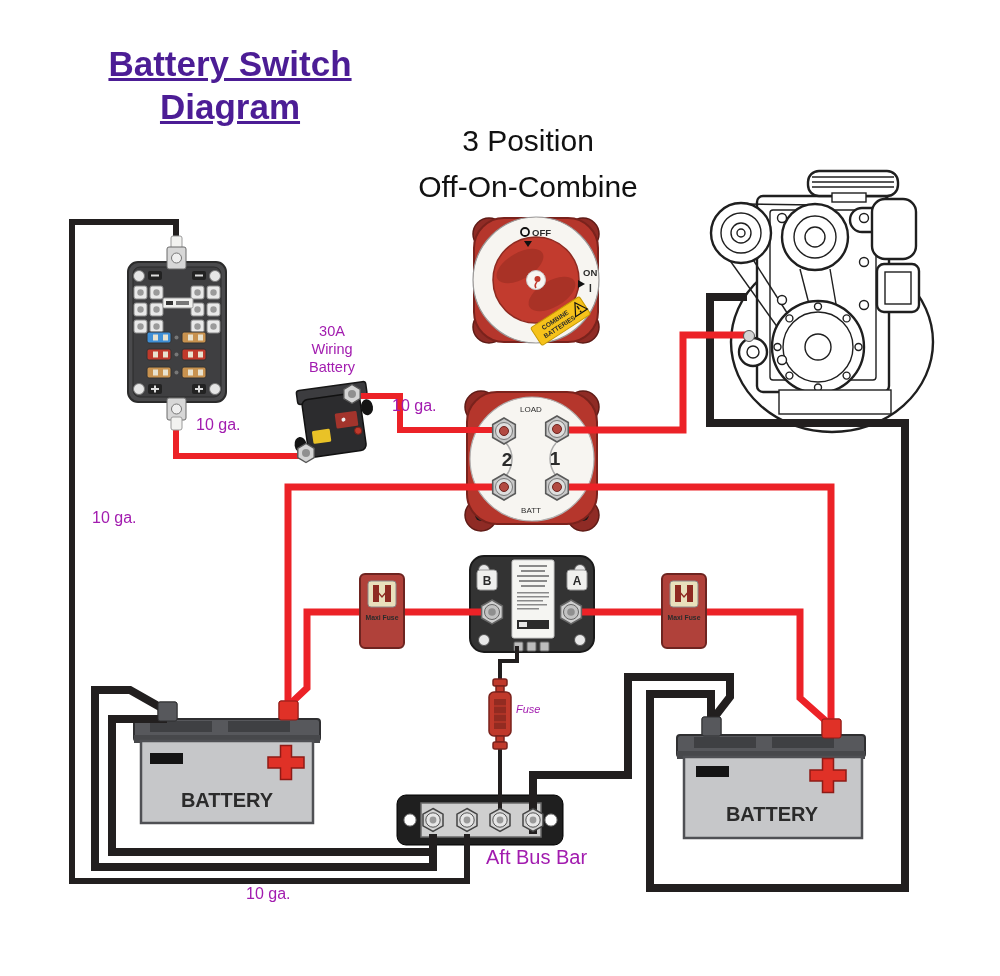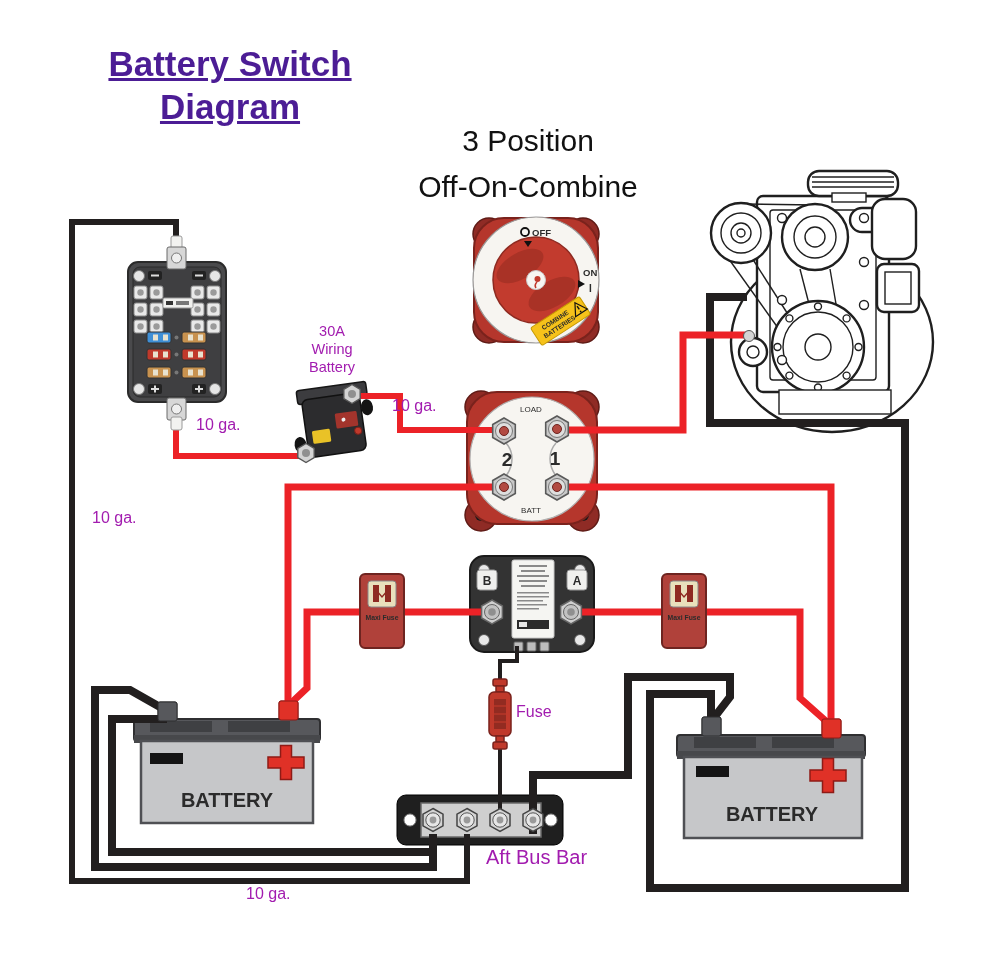--- a/index.html
+++ b/index.html
@@ -4,21 +4,21 @@
 <style>
   html,body{margin:0;padding:0;background:#fff;}
   .stage{position:relative;width:1000px;height:976px;background:#ffffff;overflow:hidden;
          font-family:"Liberation Sans",sans-serif;}
   svg.layer{position:absolute;left:0;top:0;}
   .lbl{position:absolute;color:#a21caf;white-space:nowrap;}
   .title{font-size:35px;font-weight:700;line-height:43px;width:340px;text-align:center;color:#4c1d95;text-decoration:underline;}
   .subtitle{font-size:30px;font-weight:400;line-height:46px;width:360px;text-align:center;color:#111;}
   .breaker-lbl{font-size:14.5px;line-height:18px;width:80px;text-align:center;}
   .gauge{font-size:16px;}
-  .fuse-lbl{font-size:16px;}
+  .fuse-lbl{font-size:11px;font-style:italic;}
   .busbar-lbl{font-size:20px;text-align:center;}
   
   .pos{fill:none;stroke:var(--positive-wire);stroke-width:7;stroke-linejoin:miter;stroke-linecap:butt;}
   .pos.thin{stroke-width:6;}
   .neg{fill:none;stroke:var(--negative-wire);stroke-width:8;stroke-linejoin:miter;stroke-linecap:butt;}
   .neg.thin{stroke-width:6;}
   .neg.fusewire{stroke-width:4;}
   .outline{fill:#ffffff;stroke:#1f1f1f;stroke-width:2.4;}
   .outline .thin{stroke-width:1.4;}
   .svgtxt{font-family:"Liberation Sans",sans-serif;fill:#2b2b2b;}

